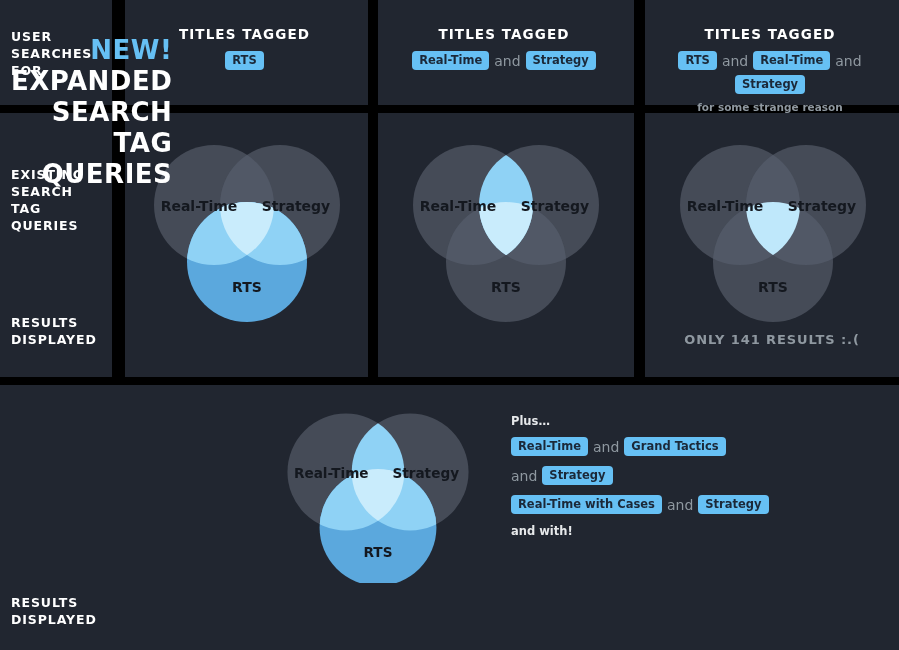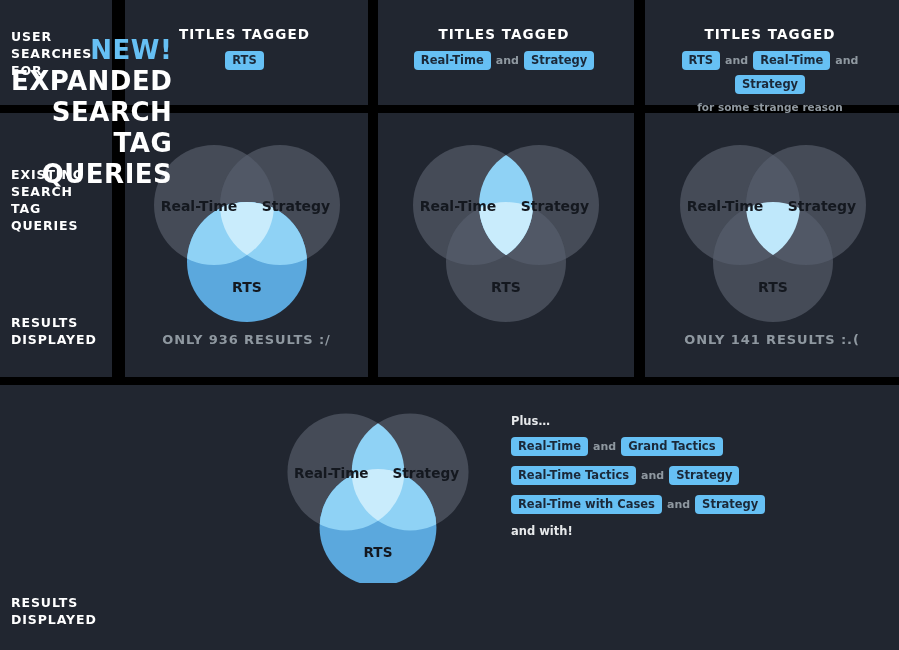--- a/index.html
+++ b/index.html
@@ -70,22 +70,22 @@
     color: #1b2838;
     font-size: 11.5px;
     font-weight: bold;
     border-radius: 4px;
     padding: 2px 7px 3px 7px;
     line-height: 14px;
     white-space: nowrap;
   }
   .conj {
     color: #8f98a0;
-    font-size: 11px;
-    font-weight: bold;
+    font-size: 14px;
+    font-weight: normal;
   }
   .subnote {
     margin-top: 7px;
     color: #8f98a0;
     font-size: 10.5px;
     font-weight: bold;
   }
 
   
   .venn {
@@ -278,21 +278,20 @@
         <g clip-path="url(#c1B)">
             <g clip-path="url(#c1L)">
               <circle cx="139" cy="76" r="60" fill="#c9ecfc"></circle>
             </g>
           </g>
         <text class="venn-label" x="58" y="82" font-size="14" text-anchor="middle">Real-Time</text>
         <text class="venn-label" x="155" y="82" font-size="14" text-anchor="middle">Strategy</text>
         <text class="venn-label" x="106" y="163" font-size="14" text-anchor="middle">RTS</text>
       </svg>
     </div>
-    <div class="results-cap" style="top:219px;">Only 936 Results :/</div>
   </div>
 
   <div class="panel" style="left:378px; top:113px; width:256px; height:264px;">
     <div class="venn" style="left:22px; top:16px;">
       <svg width="212" height="200" viewBox="0 0 212 200">
         <defs>
           <clipPath id="c2L">
               <circle cx="73" cy="76" r="60"></circle>
             </clipPath>
           <clipPath id="c2R">
@@ -422,21 +421,20 @@
   <div class="plus-block">
     <div class="plus-title">Plus…</div>
 
     <div class="plus-row">
       <span class="tag">Real-Time</span>
       <span class="conj">and</span>
       <span class="tag">Grand Tactics</span>
     </div>
 
     <div class="plus-row">
-      <span class="tag">Real-Time Tactics</span>
       <span class="conj">and</span>
       <span class="tag">Strategy</span>
     </div>
 
     <div class="plus-row">
       <span class="tag">Real-Time with Cases</span>
       <span class="conj">and</span>
       <span class="tag">Strategy</span>
     </div>
 

